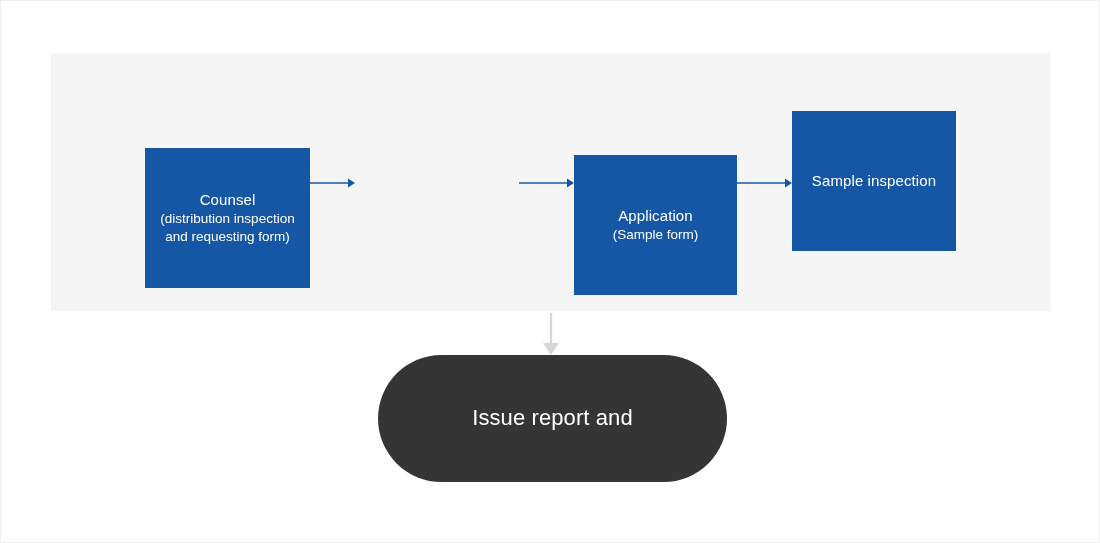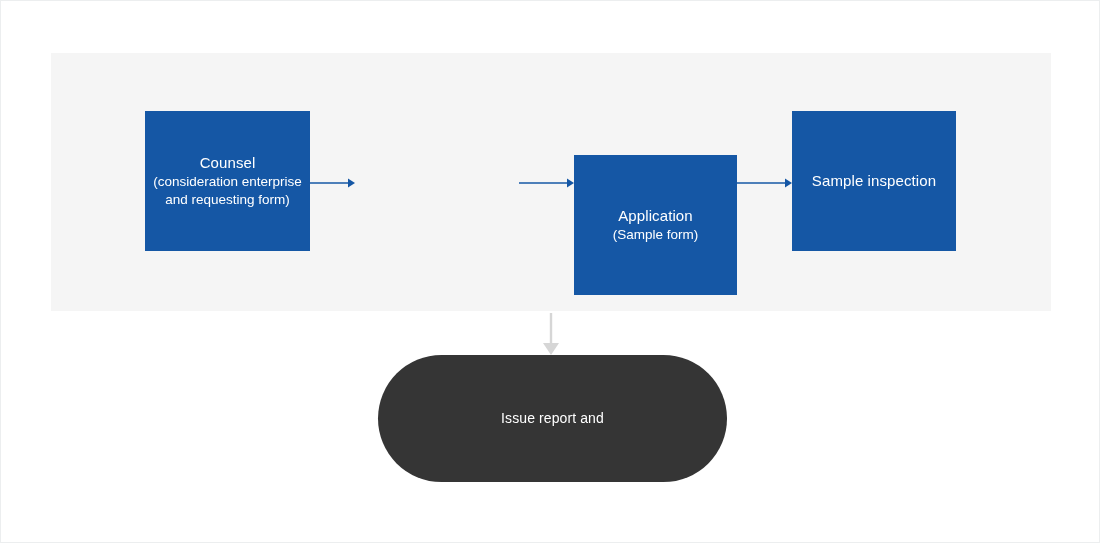--- a/index.html
+++ b/index.html
@@ -49,21 +49,21 @@
   .step .title {
     display: block;
     font-size: 15px;
     letter-spacing: .1px;
   }
   .step .sub {
     display: block;
     font-size: 13.5px;
     letter-spacing: 0;
   }
-  .step.s1 { left: 144px; width: 165px; }
+  .step.s1 { left: 144px; width: 165px; margin-top: 37px; }
   .step.s2 { left: 354px; width: 164px; }
   .step.s3 { left: 573px; width: 163px; margin-top: 44px; }
   .step.s4 { left: 791px; width: 164px; justify-content: center; }
   .step.s2 .title { font-size: 15px; }
   .step.s4 .title { font-size: 15px; }
 
   
   .arrow-h {
     position: absolute;
     top: 174px;
@@ -94,37 +94,37 @@
     background: #353535;
     border-radius: 64px;
     color: #ffffff;
     display: flex;
     align-items: center;
     justify-content: center;
     text-align: center;
     box-sizing: border-box;
   }
   .pill .inner {
-    font-size: 14px;
+    font-size: 22px;
     line-height: 1.38;
     letter-spacing: .1px;
   }
   .pill .line { display: block; }
 </style>
 </head>
 <body>
 
 <div id="canvas">
 
   <div class="band"></div>
 
   <div class="step s1">
     <div class="inner">
       <span class="title">Counsel</span>
-      <span class="sub">(consideration enterprise</span>
+      <span class="sub">(distribution inspection</span>
       <span class="sub">and requesting form)</span>
     </div>
   </div>
 
   <div class="arrow-h a1">
     <svg width="45" height="16" viewBox="0 0 45 16" aria-hidden="true">
       <line x1="0" y1="8" x2="38" y2="8" stroke="#1557a5" stroke-width="1.6"></line>
       <polygon points="38,3.5 45,8 38,12.5" fill="#1557a5"></polygon>
     </svg>
   </div>

